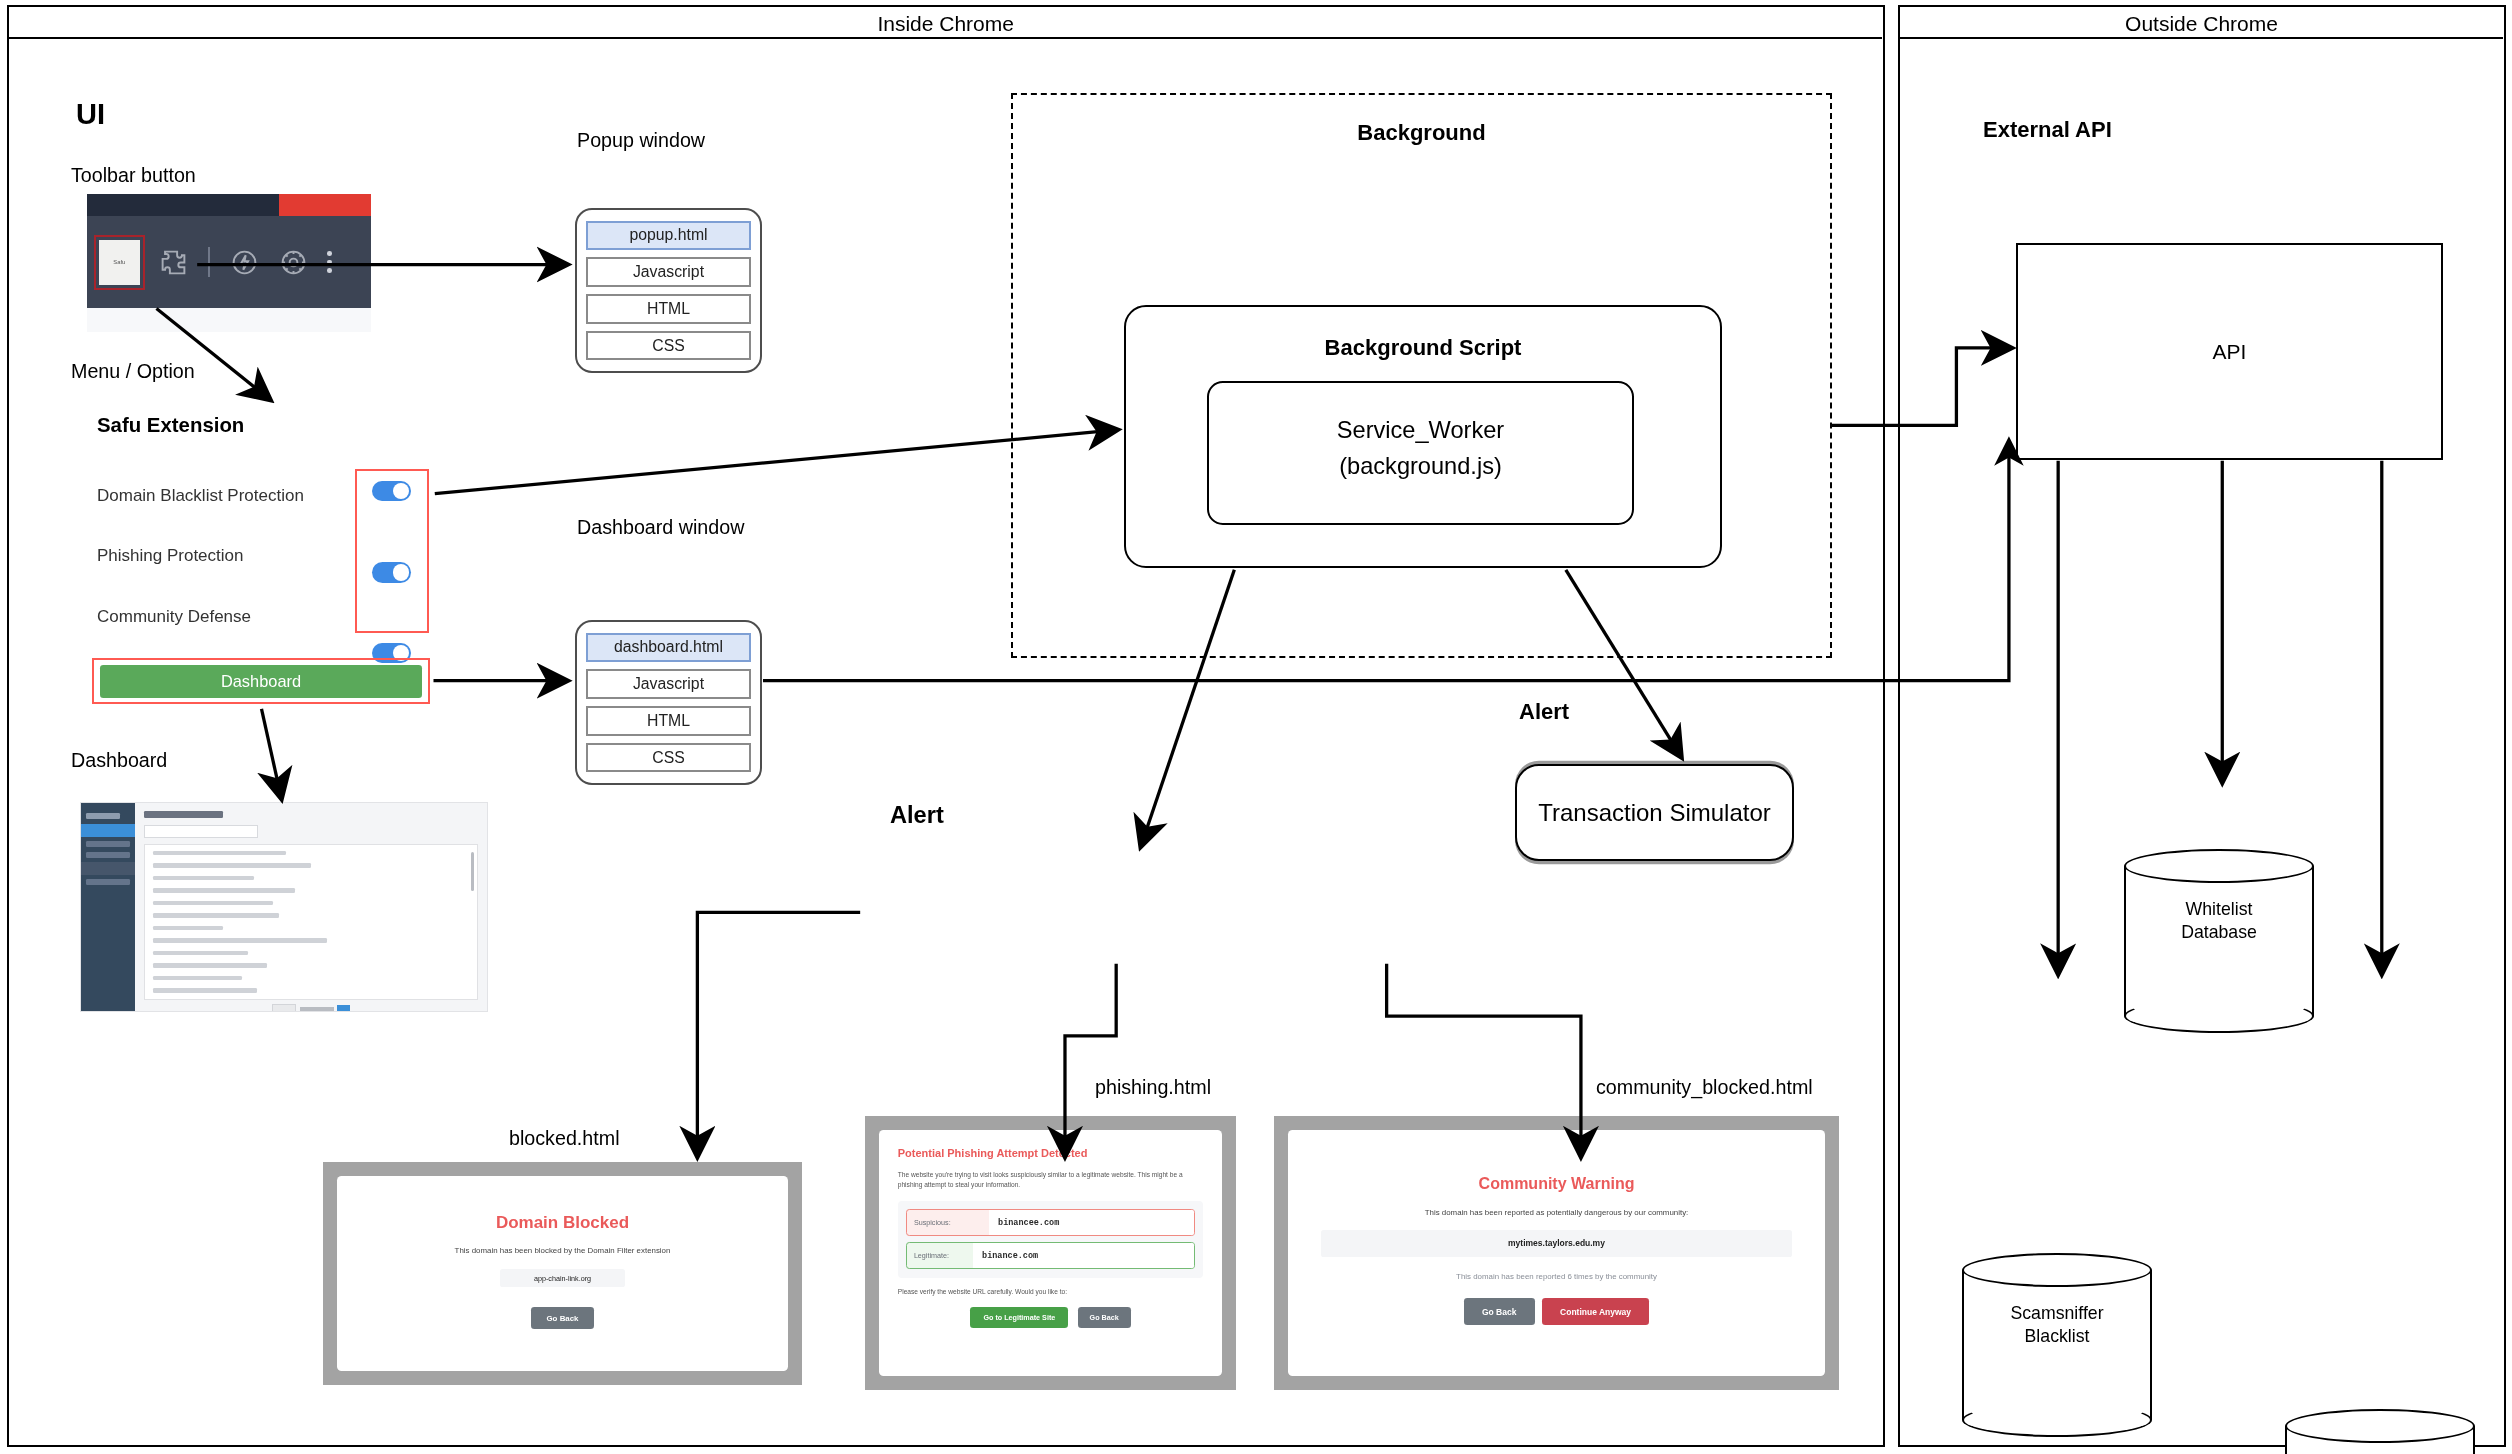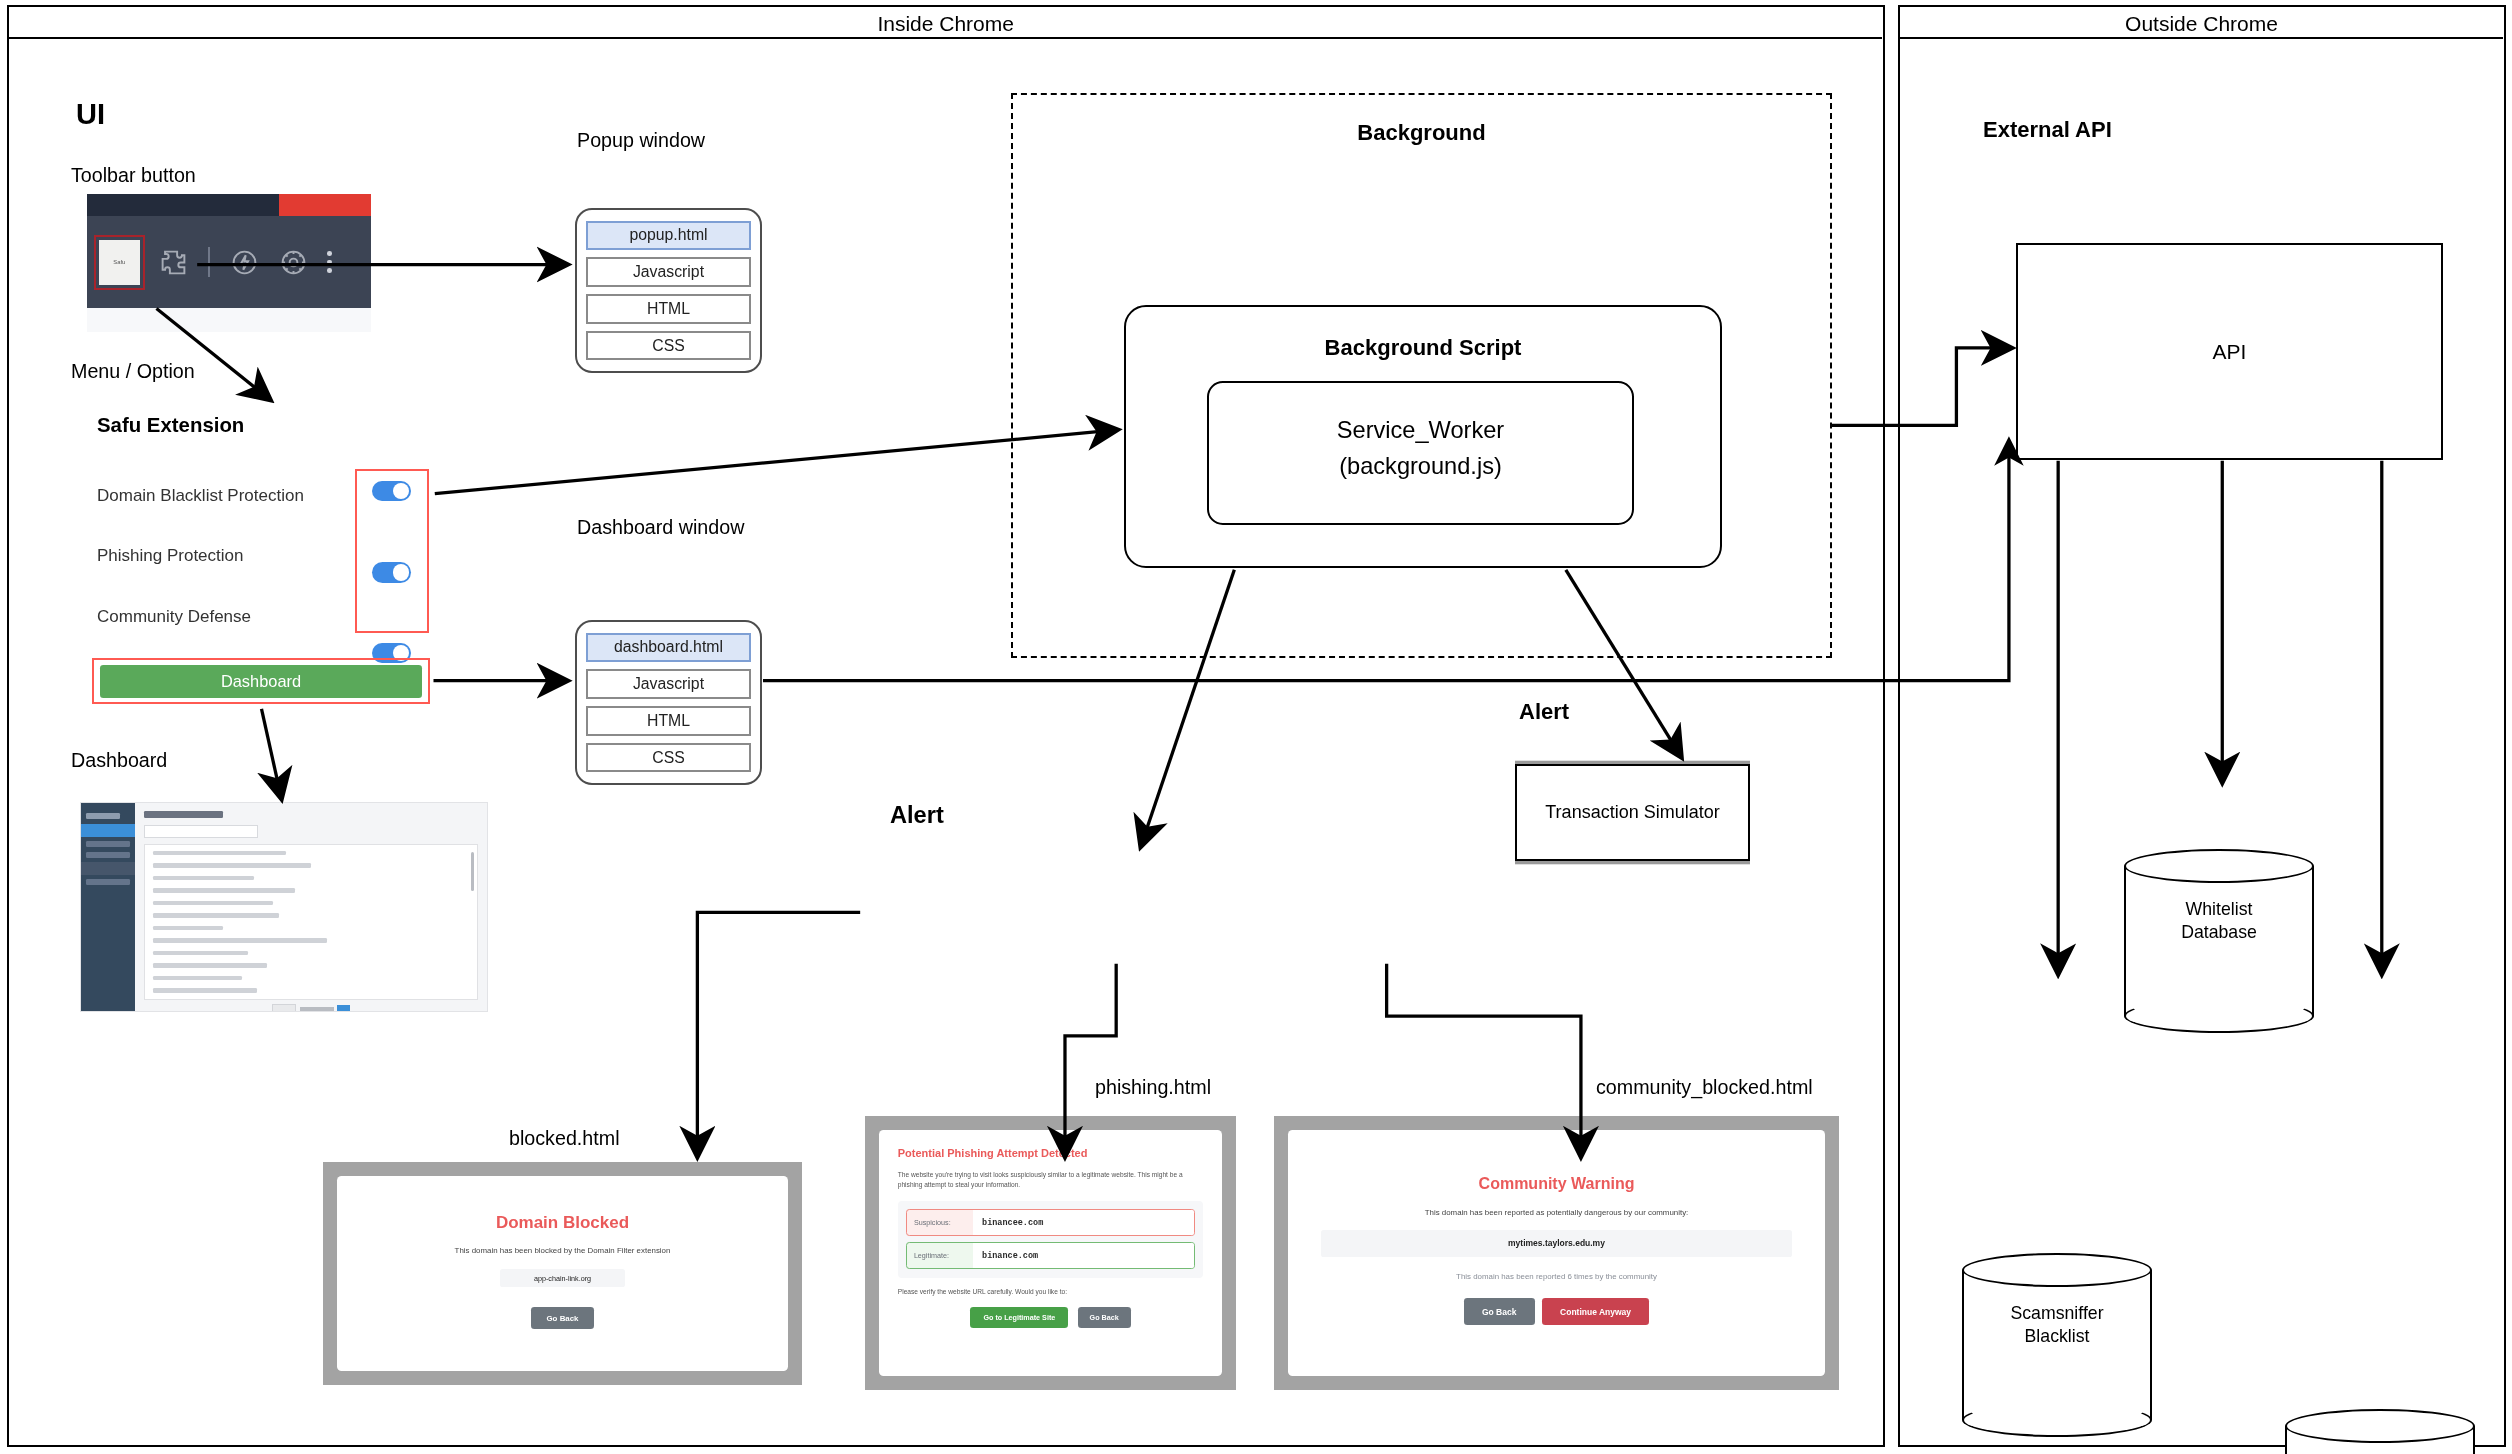--- a/index.html
+++ b/index.html
@@ -262,21 +262,21 @@
     </div>
   </div>
 
   <div class="abs cyl" style="left:2285px;top:980px;width:190px;height:184px;">
     <div class="body"></div>
       <div class="cap"></div>
 
   </div>
 
   <div class="abs h-bold-30" style="left:1519px;top:699px;font-size:22px;">Alert</div>
-  <div class="abs boxnode shadow" style="left:1515px;top:764px;width:235px;height:97px;font-size:18px;">
+  <div class="abs boxnode shadow" style="left:1515px;top:764px;width:279px;height:97px;font-size:24px;border-radius:24px;">
     <span>Transaction Simulator</span>
   </div>
 
   <div class="abs h-bold-30" style="left:890px;top:802px;font-size:23.6px;">Alert</div>
 
   <div class="abs lbl-30" style="left:509px;top:1127px;">blocked.html</div>
   <div class="abs lbl-30" style="left:1095px;top:1076px;">phishing.html</div>
   <div class="abs lbl-30" style="left:1596px;top:1076px;">community_blocked.html</div>
 
   <div class="abs mock" style="left:323px;top:1162px;width:479px;height:223px;">
@@ -288,21 +288,21 @@
         <span class="btn btn-gray" style="font-size:7.9px;padding:6.6px 15.8px;">Go Back</span>
       </div>
     </div>
   </div>
 
   <div class="abs mock" style="left:865px;top:1116px;width:371px;height:274px;">
     <div class="mock-card" style="padding:17px 18.4px;">
       <div class="m-title" style="font-size:11px;text-align:left;">Potential Phishing Attempt Detected</div>
       <div style="font-size:6.6px;color:#555;margin-top:10.5px;line-height:1.55;">The website you're trying to visit looks suspiciously similar to a legitimate website. This might be a phishing attempt to steal your information.</div>
       <div class="cmp-wrap" style="margin-top:10.5px;">
-        <div class="cmp-row sus" style="height:25px;">
+        <div class="cmp-row sus" style="height:25px;gap:16px;">
           <div class="cmp-lbl">Suspicious:</div>
           <div class="cmp-val">binancee.com</div>
         </div>
         <div class="cmp-row leg" style="height:25px;margin-bottom:0;">
           <div class="cmp-lbl">Legitimate:</div>
           <div class="cmp-val">binance.com</div>
         </div>
       </div>
       <div style="font-size:6.6px;color:#555;margin-top:10.5px;">Please verify the website URL carefully. Would you like to:</div>
       <div style="text-align:center;margin-top:11.8px;">

